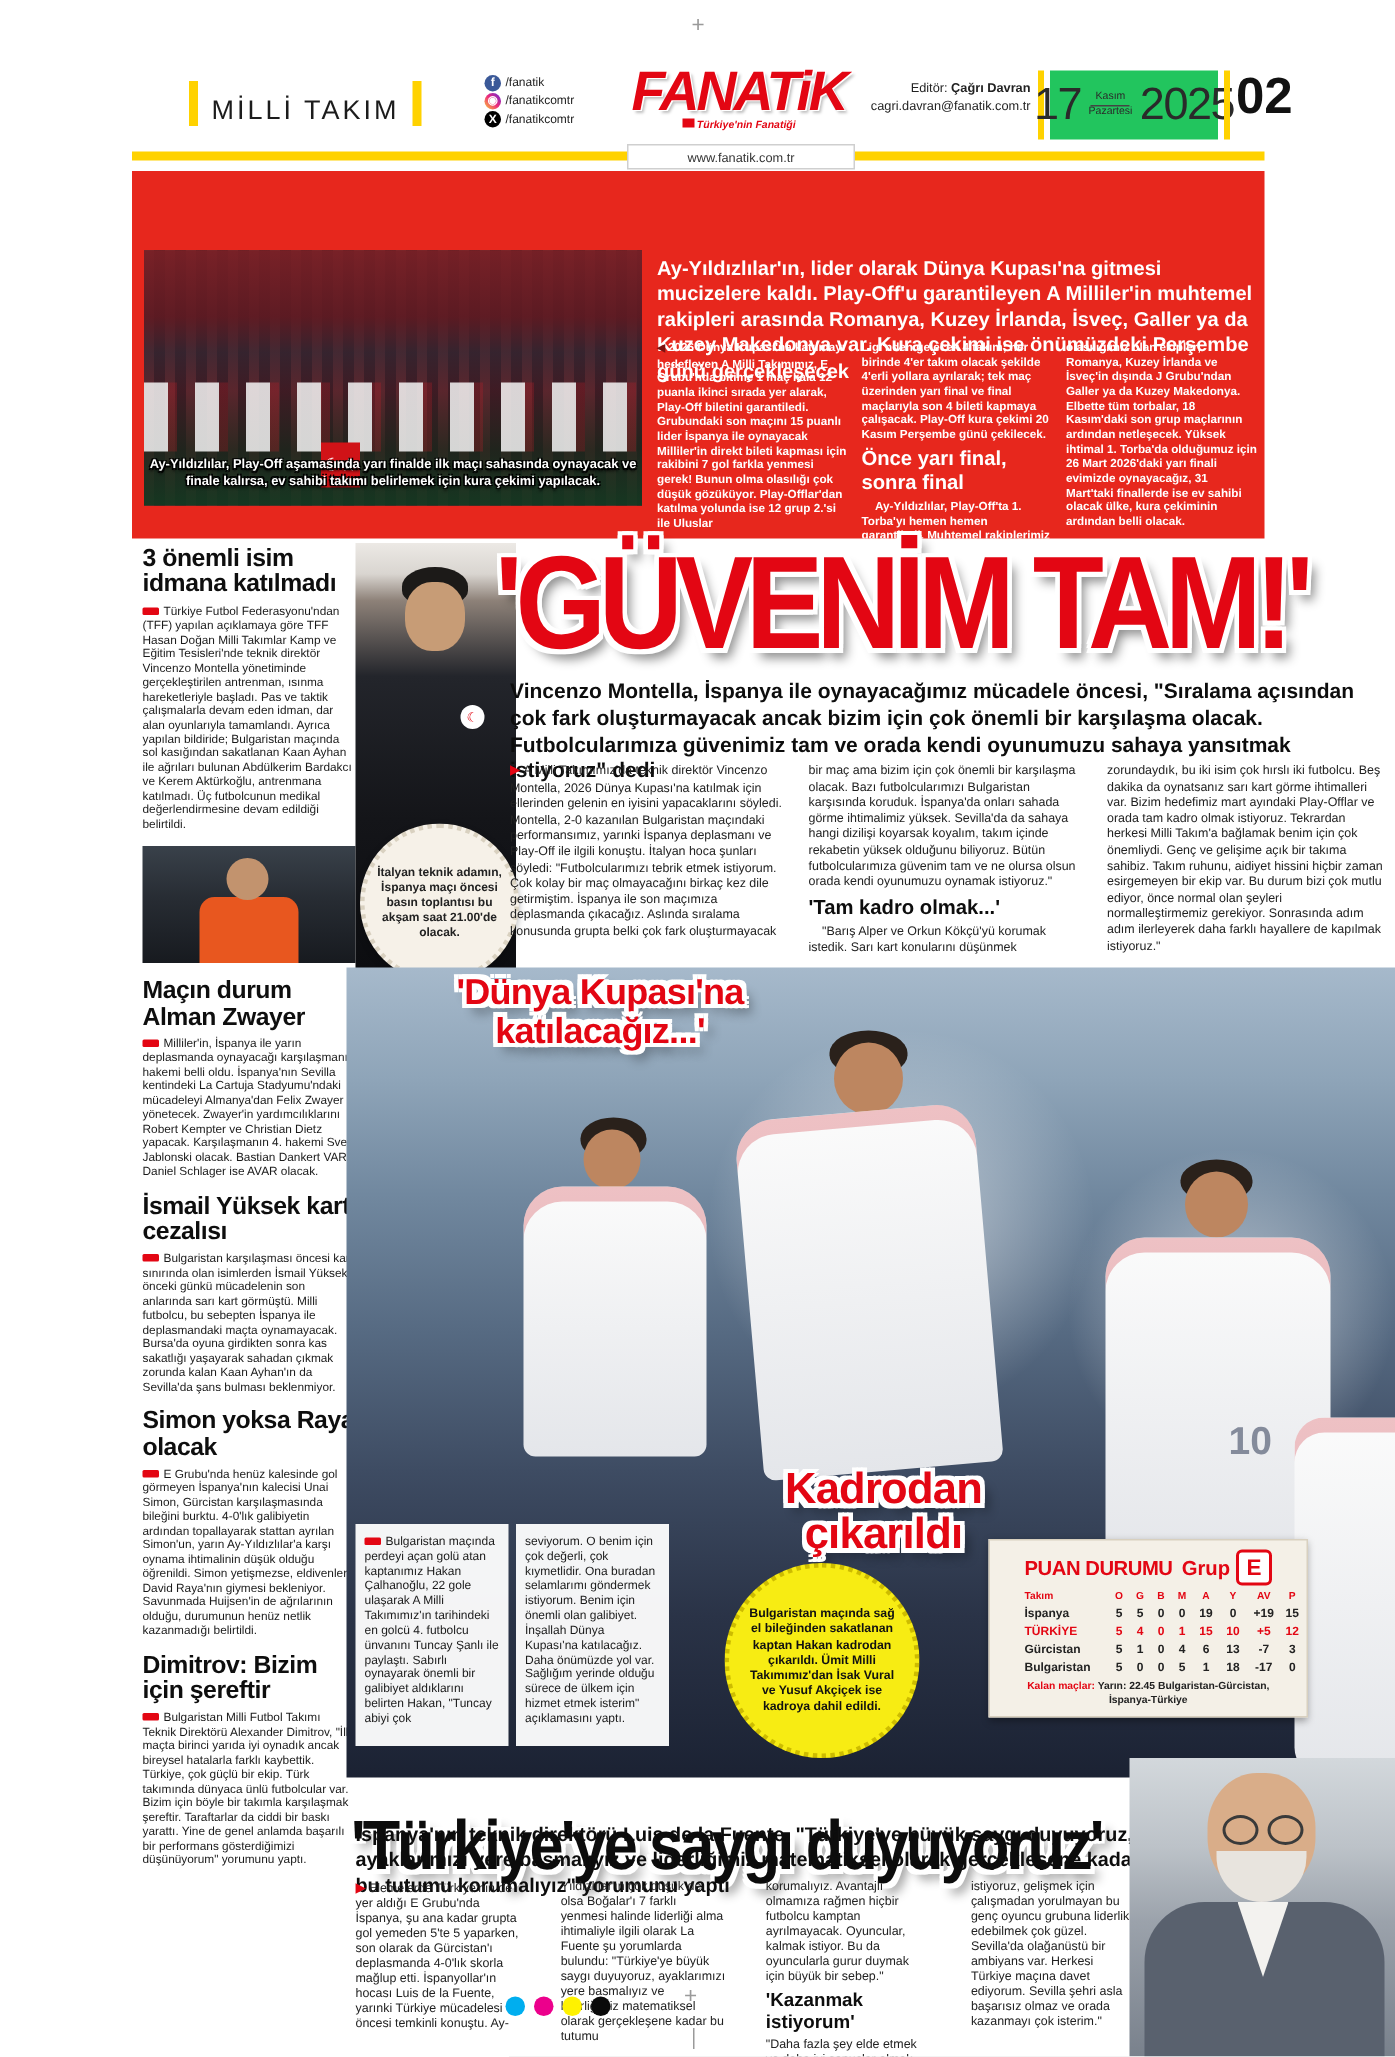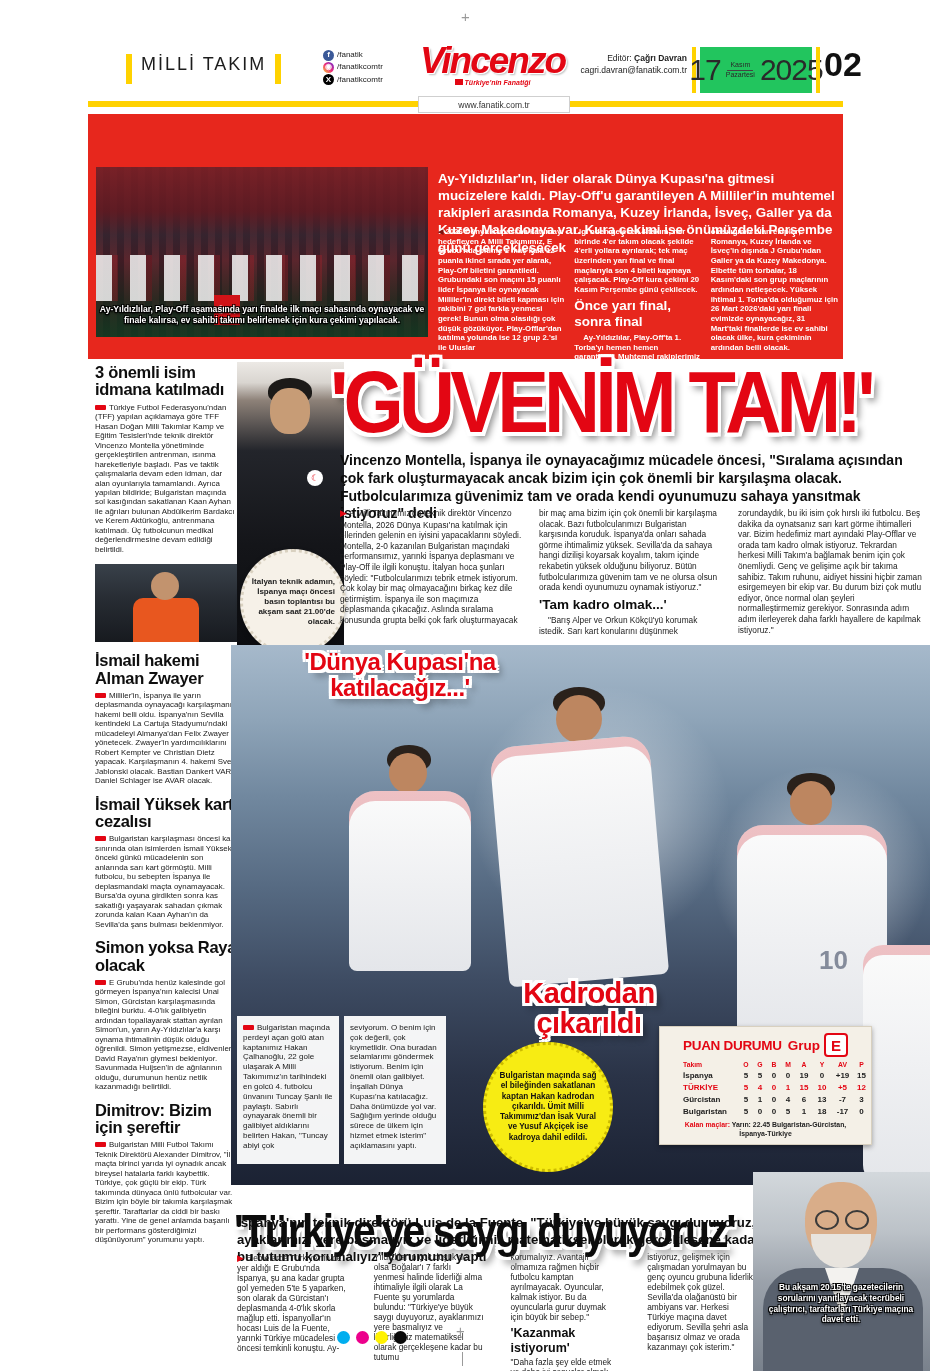--- a/index.html
+++ b/index.html
@@ -1,20 +1,20 @@
 <!DOCTYPE html>
 <html><head>
 <meta charset="utf-8">
 <style>
   html,body{margin:0;padding:0;background:#e9e9e9;}
   #page{position:relative;width:930px;height:1371px;background:#fff;overflow:hidden;
         font-family:"Liberation Sans",sans-serif;color:#111;}
   .abs{position:absolute;}
   
-  .sect{left:95px;top:54px;display:flex;align-items:flex-start;gap:9px;padding-left:31px;}
+  .sect{left:95px;top:54px;display:flex;align-items:flex-end;gap:9px;padding-left:31px;}
   .ybar{width:6px;height:30px;background:#ffd200;}
   .sect-label{font-size:18px;letter-spacing:2px;color:#1c1c1c;}
   .social{left:323px;top:49px;font-size:8px;color:#222;line-height:1.55;}
   .social-row{display:flex;align-items:center;gap:3px;}
   .sic{width:11px;height:11px;border-radius:50%;color:#fff;font-size:8px;font-weight:bold;
        display:flex;align-items:center;justify-content:center;}
   .sic.fb{background:#3b5998;}
   .sic.ig{background:linear-gradient(45deg,#f9ce34,#ee2a7b,#6228d7);}
   .sic.tw{background:#000;}
   .logo{left:405px;top:40px;width:175px;text-align:center;}
@@ -74,21 +74,21 @@
   .ref-head{position:absolute;left:56px;top:8px;width:28px;height:28px;border-radius:50%;background:#c2936e;}
   
   .mphoto{left:237px;top:362px;width:107px;height:296px;overflow:hidden;
      background:linear-gradient(180deg,#ece9e5 0%,#d9d5d0 7%,#8d8178 13%,#23252b 30%,#141519 62%,#0b0c0f 100%);}
   .m-head{position:absolute;left:33px;top:26px;width:40px;height:46px;border-radius:45%;background:#c79c76;}
   .m-hair{position:absolute;left:31px;top:16px;width:44px;height:26px;border-radius:50% 50% 40% 40%;background:#1c1a18;}
   .m-crest{position:absolute;left:70px;top:108px;width:16px;height:16px;border-radius:50%;background:#fff;
      color:#e30613;font-size:9px;display:flex;align-items:center;justify-content:center;}
   .mnote{left:240px;top:549px;width:106px;height:106px;border-radius:50%;background:#f6f1e8;
      border:3px dotted #d9d1c0;box-shadow:0 2px 5px rgba(0,0,0,.3);display:flex;align-items:center;
-     justify-content:center;text-align:right;font-size:8px;font-weight:bold;line-height:1.25;
+     justify-content:center;text-align:center;font-size:8px;font-weight:bold;line-height:1.25;
      padding:8px;box-sizing:border-box;color:#222;}
   
   .outline-w{text-shadow:-3px -3px 0 #fff,3px -3px 0 #fff,-3px 3px 0 #fff,3px 3px 0 #fff,
      0 -3px 0 #fff,0 3px 0 #fff,-3px 0 0 #fff,3px 0 0 #fff,5px 6px 7px rgba(0,0,0,.45);}
   .main-head{left:330px;top:352px;width:600px;white-space:nowrap;}
   .main-head span{display:inline-block;font-size:80px;font-weight:900;color:#e30613;
      letter-spacing:-5px;transform:scale(.97,1.1);transform-origin:left top;}
   .main-deck{left:340px;top:452px;width:578px;font-size:14px;font-weight:bold;line-height:1.27;color:#0d0d0d;}
   .main-cols{left:340px;top:508px;width:584px;display:flex;gap:13px;font-size:8.3px;line-height:1.28;color:#222;}
   .main-cols .c{flex:1;}
@@ -177,21 +177,21 @@
       <span class="sic ig">◉</span>
       <span>/fanatikcomtr</span>
     </div>
     <div class="social-row">
       <span class="sic tw">X</span>
       <span>/fanatikcomtr</span>
     </div>
   </div>
 
   <div class="abs logo">
-    <div class="logo-word">Vincenzo</div>
+    <div class="logo-word">FANATiK</div>
     <div class="logo-tag"><span class="flag"></span><span>Türkiye'nin Fanatiği</span></div>
   </div>
 
   <div class="abs editor">
     <div><span>Editör:</span> <b>Çağrı Davran</b></div>
     <div>cagri.davran@fanatik.com.tr</div>
   </div>
 
   <div class="abs ydiv" style="left:692px;"></div>
   <div class="abs datebox">
@@ -238,21 +238,21 @@
       <h3>3 önemli isim idmana katılmadı</h3>
       <p class="s-body"><span class="mk"></span><span>Türkiye Futbol Federasyonu'ndan (TFF) yapılan açıklamaya göre TFF Hasan Doğan Milli Takımlar Kamp ve Eğitim Tesisleri'nde teknik direktör Vincenzo Montella yönetiminde gerçekleştirilen antrenman, ısınma hareketleriyle başladı. Pas ve taktik çalışmalarla devam eden idman, dar alan oyunlarıyla tamamlandı. Ayrıca yapılan bildiride; Bulgaristan maçında sol kasığından sakatlanan Kaan Ayhan ile ağrıları bulunan Abdülkerim Bardakcı ve Kerem Aktürkoğlu, antrenmana katılmadı. Üç futbolcunun medikal değerlendirmesine devam edildiği belirtildi.</span></p>
     </div>
 
     <div class="refphoto">
       <div class="ref-torso"></div>
       <div class="ref-head"></div>
     </div>
 
     <div class="s-art">
-      <h3>İsmail hakemi Alman Zwayer</h3>
+      <h3>Maçın durum Alman Zwayer</h3>
       <p class="s-body"><span class="mk"></span><span>Milliler'in, İspanya ile yarın deplasmanda oynayacağı karşılaşmanın hakemi belli oldu. İspanya'nın Sevilla kentindeki La Cartuja Stadyumu'ndaki mücadeleyi Almanya'dan Felix Zwayer yönetecek. Zwayer'in yardımcılıklarını Robert Kempter ve Christian Dietz yapacak. Karşılaşmanın 4. hakemi Sven Jablonski olacak. Bastian Dankert VAR, Daniel Schlager ise AVAR olacak.</span></p>
     </div>
 
     <div class="s-art">
       <h3>İsmail Yüksek kart cezalısı</h3>
       <p class="s-body"><span class="mk"></span><span>Bulgaristan karşılaşması öncesi kart sınırında olan isimlerden İsmail Yüksek, önceki günkü mücadelenin son anlarında sarı kart görmüştü. Milli futbolcu, bu sebepten İspanya ile deplasmandaki maçta oynamayacak. Bursa'da oyuna girdikten sonra kas sakatlığı yaşayarak sahadan çıkmak zorunda kalan Kaan Ayhan'ın da Sevilla'da şans bulması beklenmiyor.</span></p>
     </div>
 
     <div class="s-art">
       <h3>Simon yoksa Raya olacak</h3>
@@ -406,21 +406,20 @@
     </div>
   </div>
 
   <div class="abs fphoto">
     <div class="f-head"></div>
     <div class="f-glass"></div>
     <div class="f-glass2"></div>
     <div class="f-beard"></div>
     <div class="f-suit"></div>
     <div class="f-shirt"></div>
-    <div class="f-cap">Bu akşam 20.15'te gazetecilerin sorularını yanıtlayacak tecrübeli çalıştırıcı, taraftarları Türkiye maçına davet etti.</div>
   </div>
 
   <div class="abs cmyk">
     <div class="dot d-c"></div>
     <div class="dot d-m"></div>
     <div class="dot d-y"></div>
     <div class="dot d-k"></div>
   </div>
   <div class="abs cross" style="left:456px;top:1322px;">+</div>
   <div class="abs vline"></div>

